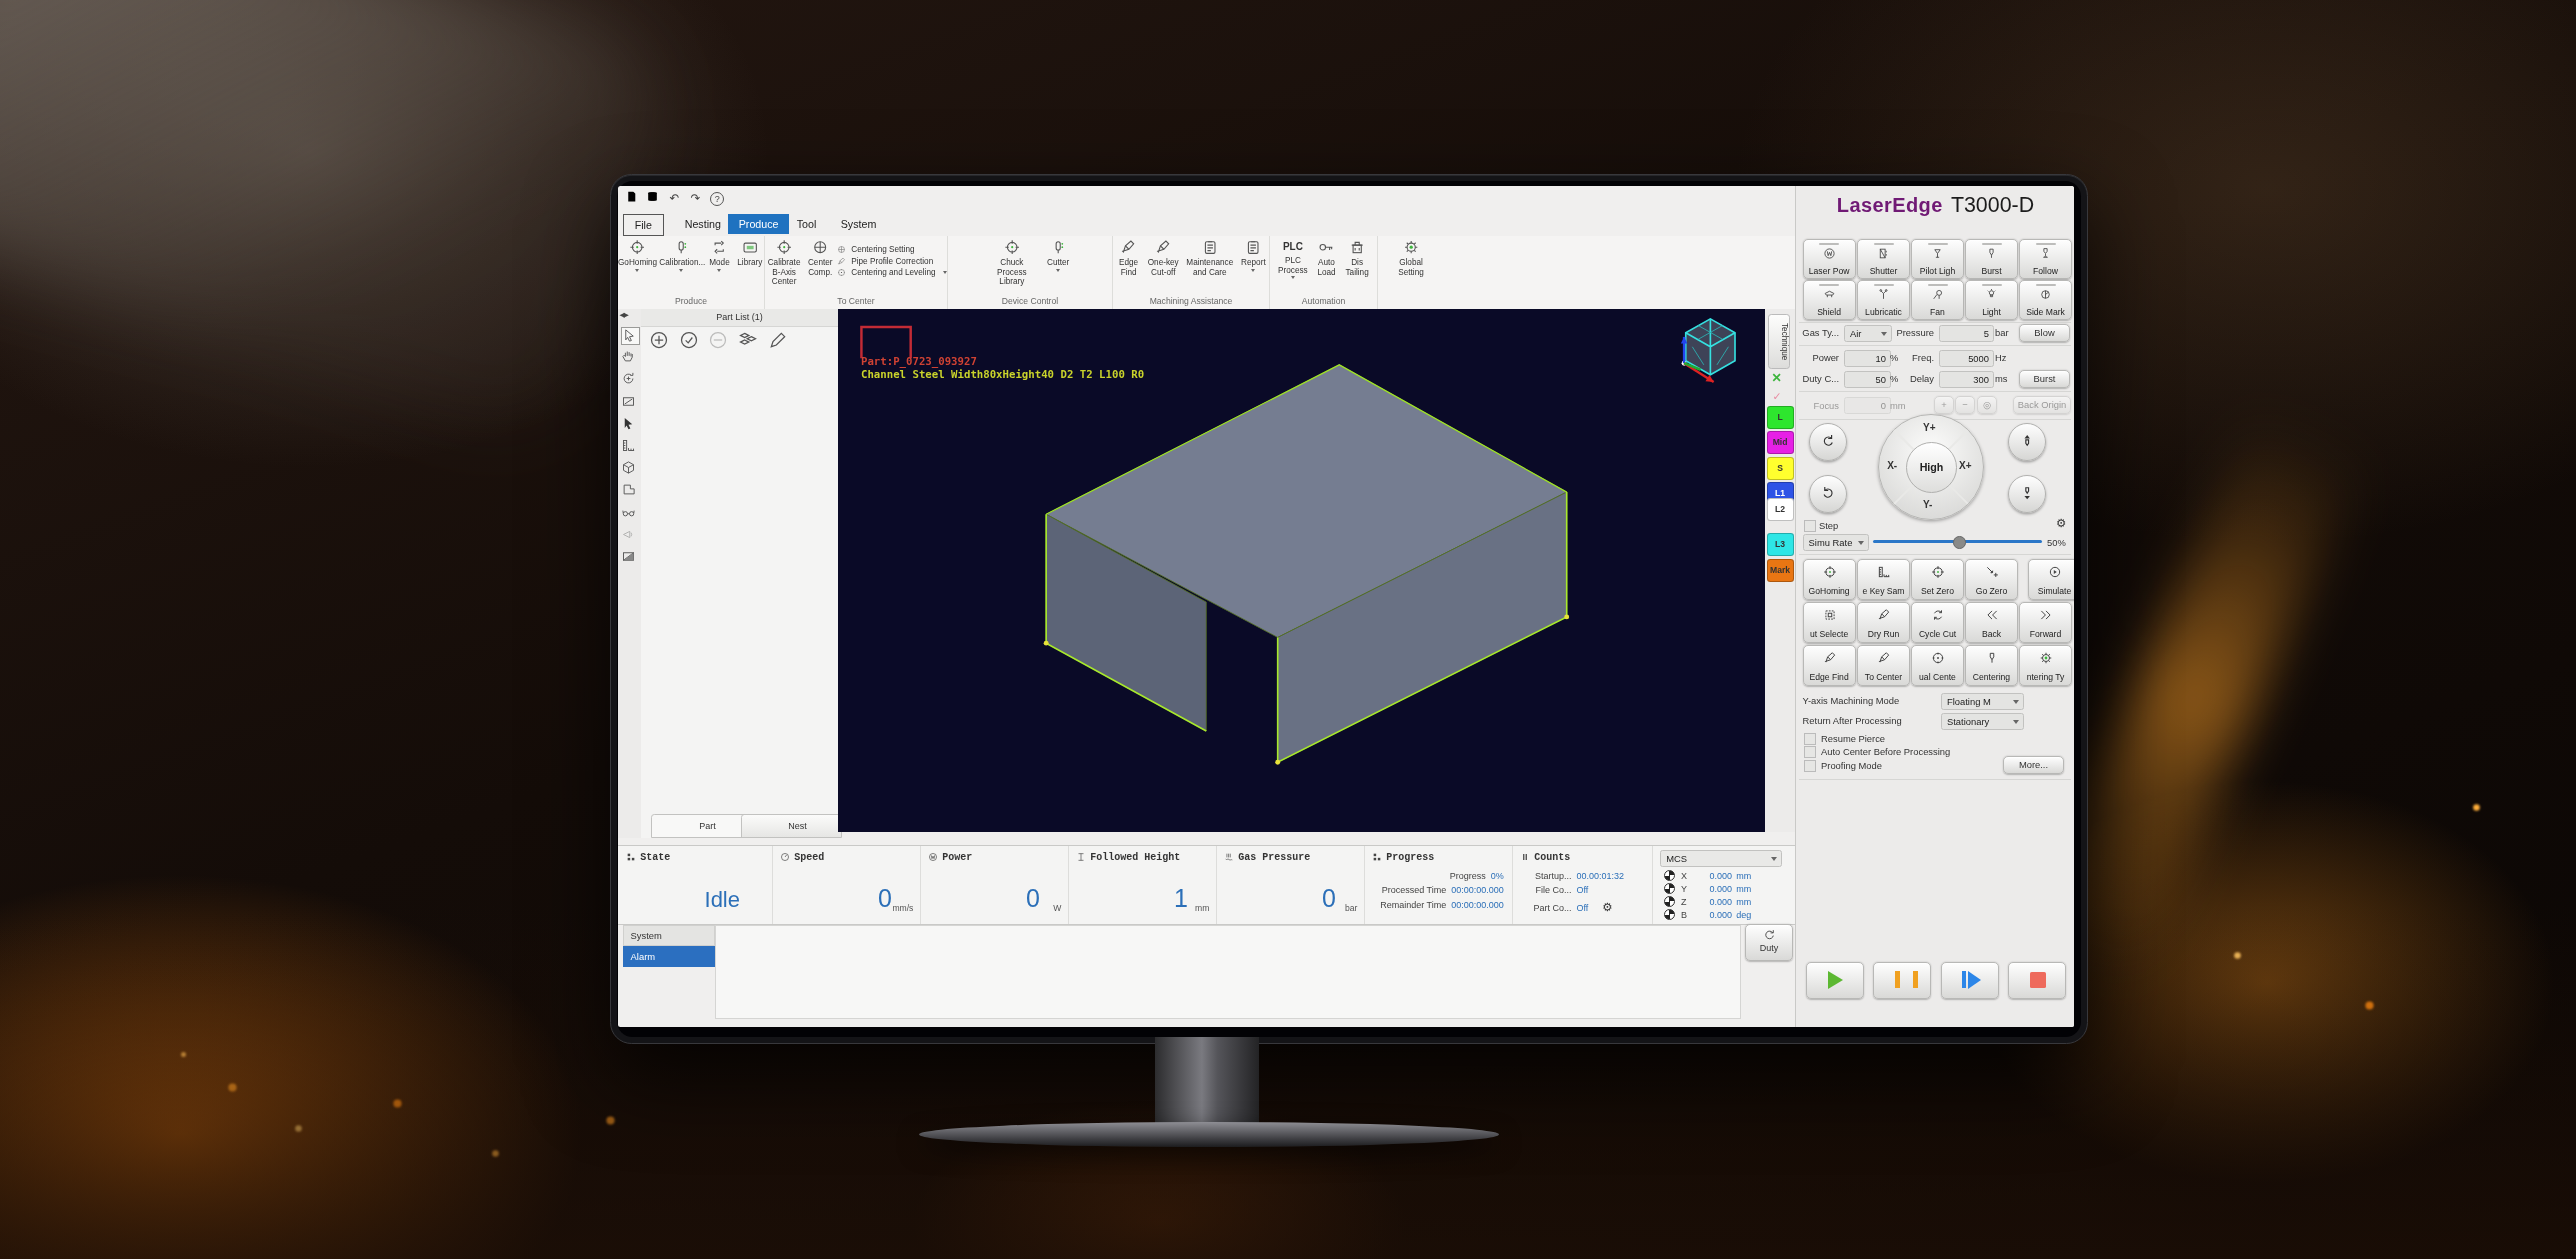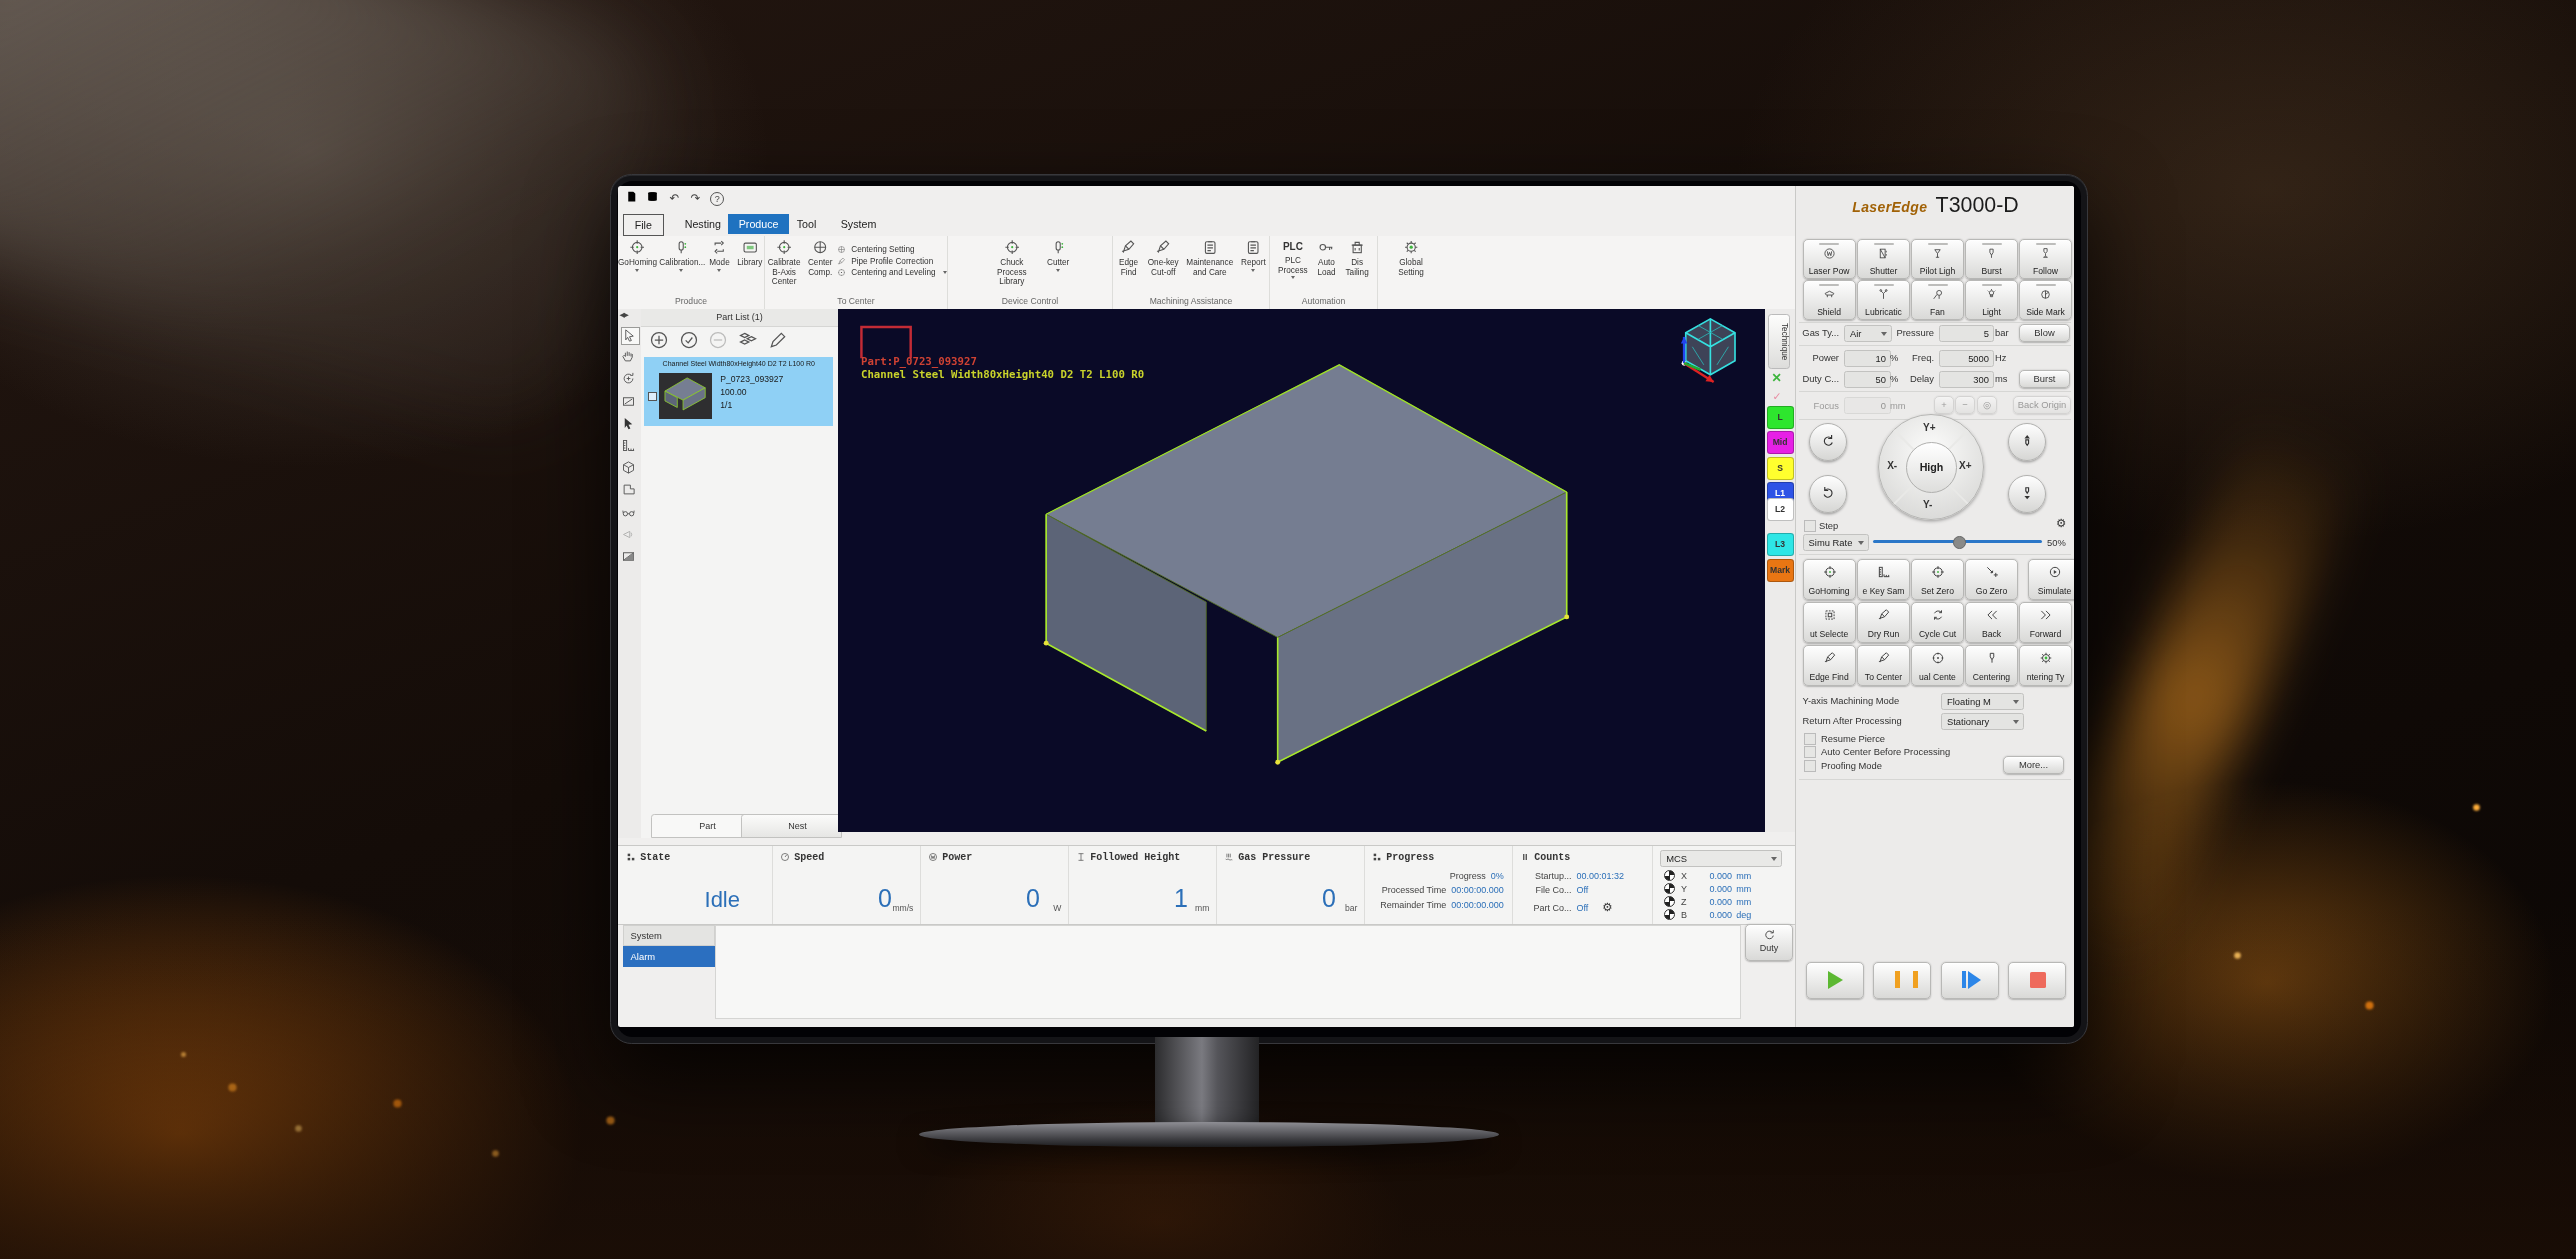--- a/index.html
+++ b/index.html
@@ -94,21 +94,21 @@
   .techbtn{position:absolute;left:3.3px;top:5px;width:20px;height:53px;background:linear-gradient(#fdfdfc,#dddddb);
     border:0.8px solid #bbb;border-radius:3.3px;writing-mode:vertical-rl;text-align:center;font-size:8.2px;color:#333;}
   .tclose{position:absolute;left:6.6px;top:62px;font-size:12.3px;color:#3db53d;font-weight:bold;}
   .tcheck{position:absolute;left:7.4px;top:81px;font-size:10.7px;color:#e98aa0;}
   .ltab{position:absolute;left:1.6px;width:25px;height:21.4px;border-radius:3.3px;text-align:center;line-height:21.4px;
     font-size:8.6px;font-weight:bold;color:#333;border:0.8px solid rgba(0,0,0,.25);}
 
   
   .rpanel{position:absolute;left:1177px;top:0;width:279px;height:841px;background:#ecebea;border-left:0.8px solid #c9c9c7;}
   .logo{position:absolute;left:0;top:6.6px;width:100%;text-align:center;}
-  .brand{font-size:14px;font-weight:bold;font-style:italic;color:#a16207;letter-spacing:0.4px;}
+  .brand{font-size:20px;font-weight:bold;color:#701a75;letter-spacing:0.4px;}
   .model{font-size:21.4px;color:#1c1c1c;margin-left:8.2px;}
   .btn3d{background:linear-gradient(#fefefe,#d9d9d7);border:0.8px solid #b8b8b6;border-radius:5px;
     box-shadow:0 0.8px 1.6px rgba(0,0,0,.25), inset 0 0.8px 0 #fff;text-align:center;color:#333;}
   .tgl{position:absolute;width:51px;height:38px;}
   .tgl .bar{position:absolute;left:15.6px;top:2.5px;width:20px;height:2.5px;background:#bdbdbb;border-radius:1.6px;}
   .tgl svg{position:absolute;left:19px;top:6.6px;width:13px;height:13px;stroke:#444;fill:none;stroke-width:1.6;}
   .tgl .tl{position:absolute;left:0;bottom:2.5px;width:100%;font-size:8.6px;color:#222;white-space:nowrap;overflow:hidden;}
   .flabel{position:absolute;font-size:9.4px;color:#333;text-align:right;}
   .funit{position:absolute;font-size:9.4px;color:#333;}
   .fbox{position:absolute;height:15px;background:#e4e4e2;border:0.8px solid #c2c2c0;border-radius:2.5px;
@@ -583,36 +583,20 @@
       <span class="plt" style="left:67px;opacity:.35"><svg viewBox="0 0 24 24" width="20" height="20">
             <use href="#y-minus"></use>
           </svg></span>
       <span class="plt" style="left:97px"><svg viewBox="0 0 24 24" width="20" height="20">
             <use href="#y-boxes"></use>
           </svg></span>
       <span class="plt" style="left:127px"><svg viewBox="0 0 24 24" width="20" height="20">
             <use href="#y-pencil"></use>
           </svg></span>
     </div>
-    <div class="pitem">
-      <div class="piname">Channel Steel Width80xHeight40 D2 T2 L100 R0</div>
-      <div class="pcheck"></div>
-      <div class="pthumb">
-        <svg width="53" height="46" viewBox="0 0 64 56">
-          <polygon points="34,6 56,18 29,33 7,22" fill="#767e92" stroke="#8fce2c" stroke-width="1"></polygon>
-          <polygon points="29,33 56,18 56,30 29,45" fill="#6a7286" stroke="#8fce2c" stroke-width="1"></polygon>
-          <polygon points="7,22 7,34 22,42 22,30" fill="#5d6578" stroke="#8fce2c" stroke-width="1"></polygon>
-        </svg>
-      </div>
-      <div class="ptext">
-        <div>P_0723_093927</div>
-        <div>100.00</div>
-        <div>1/1</div>
-      </div>
-    </div>
     <div class="ptabs">
       <div class="ptab" style="left:10px;background:#f8f8f7">Part</div>
       <div class="ptab" style="left:100px">Nest</div>
     </div>
   </div>
 
   <div class="vp">
     <svg width="927" height="523" viewBox="0 0 1128 637">
 
       <path d="M28 60 V22 H88 V60" fill="none" stroke="#c32b35" stroke-width="3"></path>

